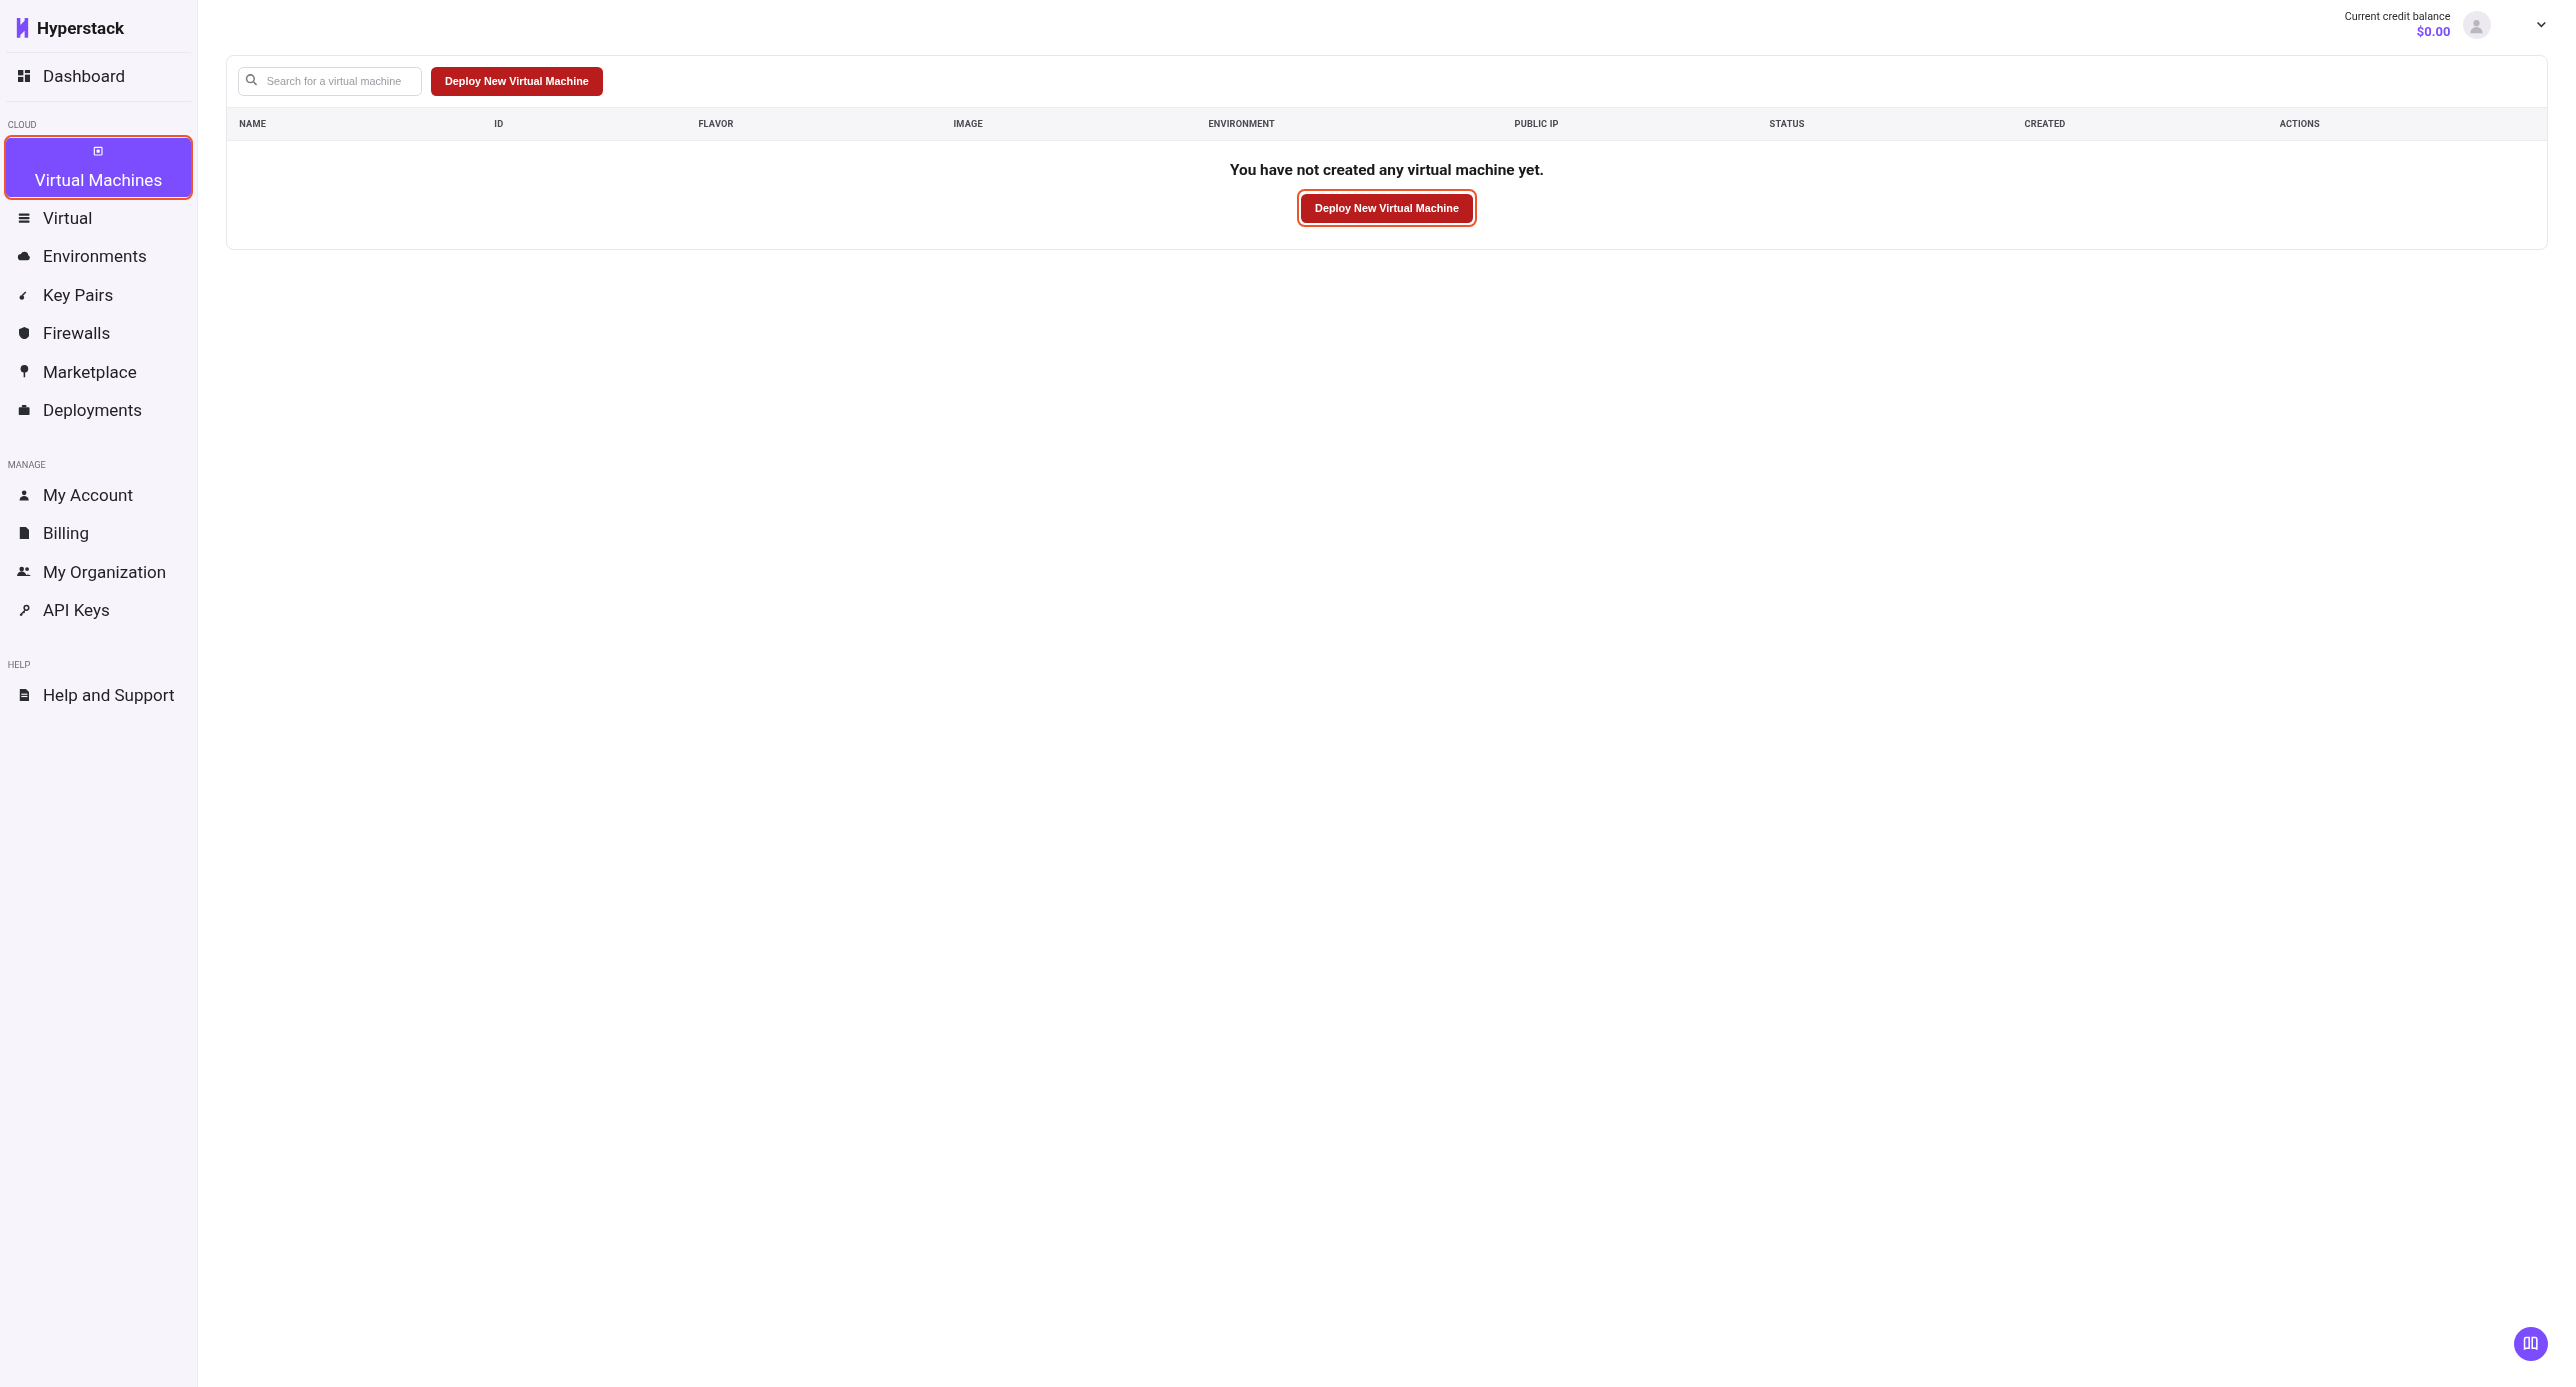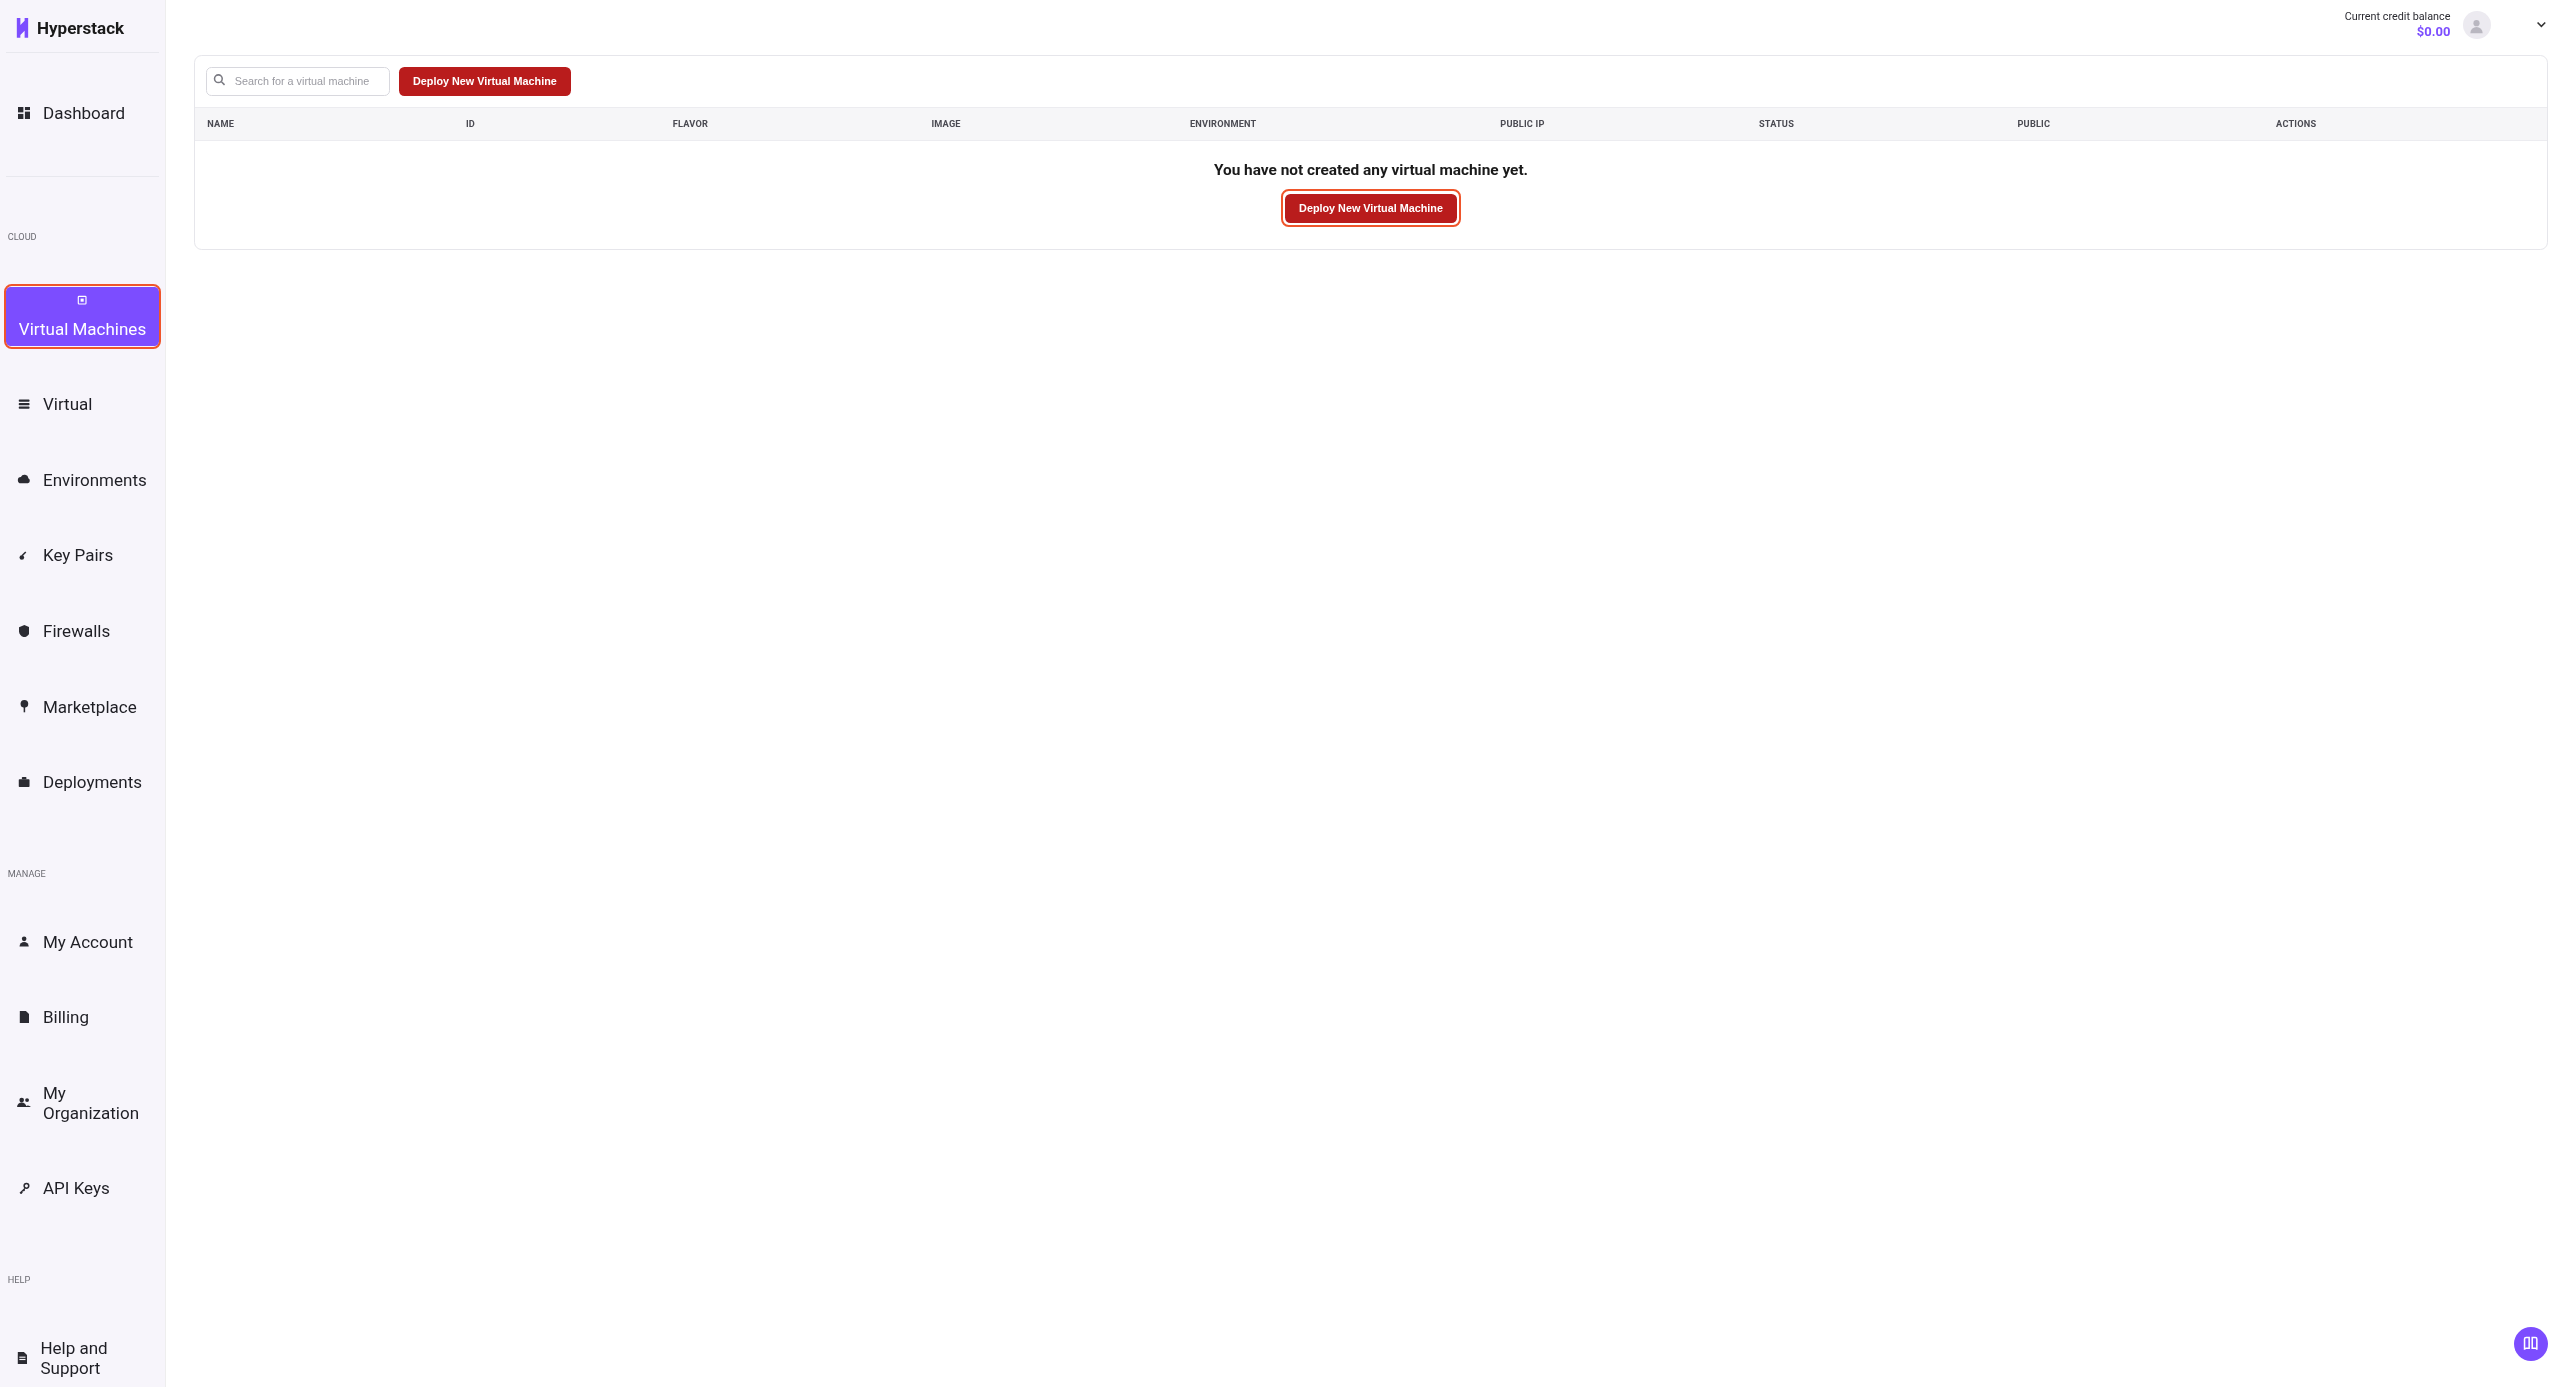--- a/index.html
+++ b/index.html
@@ -6,27 +6,26 @@
 body {
   font-family: -apple-system, BlinkMacSystemFont, "Segoe UI", Roboto, Helvetica, Arial, sans-serif;
   background: #ffffff;
   color: #1a1a1a;
   display: flex;
   min-height: 100vh;
 }
 
 
 .sidebar {
-  width: 166px;
+  width: 198px;
   background: #f7f5fb;
   border-right: 0.8px solid #eee;
   display: flex;
   flex-direction: column;
   padding-top: 12.3px;
-  justify-content: space-between;
 }
 .brand {
   display: flex;
   align-items: center;
   gap: 6.2px;
   padding: 6.2px 7.7px 14px 7.7px;
   border-bottom: 0.8px solid #e8e8ee;
   margin: 0 6.2px;
 }
 .brand-logo {
@@ -368,21 +367,21 @@
       </div>
 
       <div class="table-head">
         <div>NAME</div>
         <div>ID</div>
         <div>FLAVOR</div>
         <div>IMAGE</div>
         <div>ENVIRONMENT</div>
         <div>PUBLIC IP</div>
         <div>STATUS</div>
-        <div>PUBLIC</div>
+        <div>CREATED</div>
         <div>ACTIONS</div>
       </div>
 
       <div class="empty">
         <div class="empty-msg">
           <div>You have not created any virtual machine yet.</div>
         </div>
         <div class="deploy-wrap">
           <span class="highlight-ring"></span>
           <button class="btn-primary">Deploy New Virtual Machine</button>

